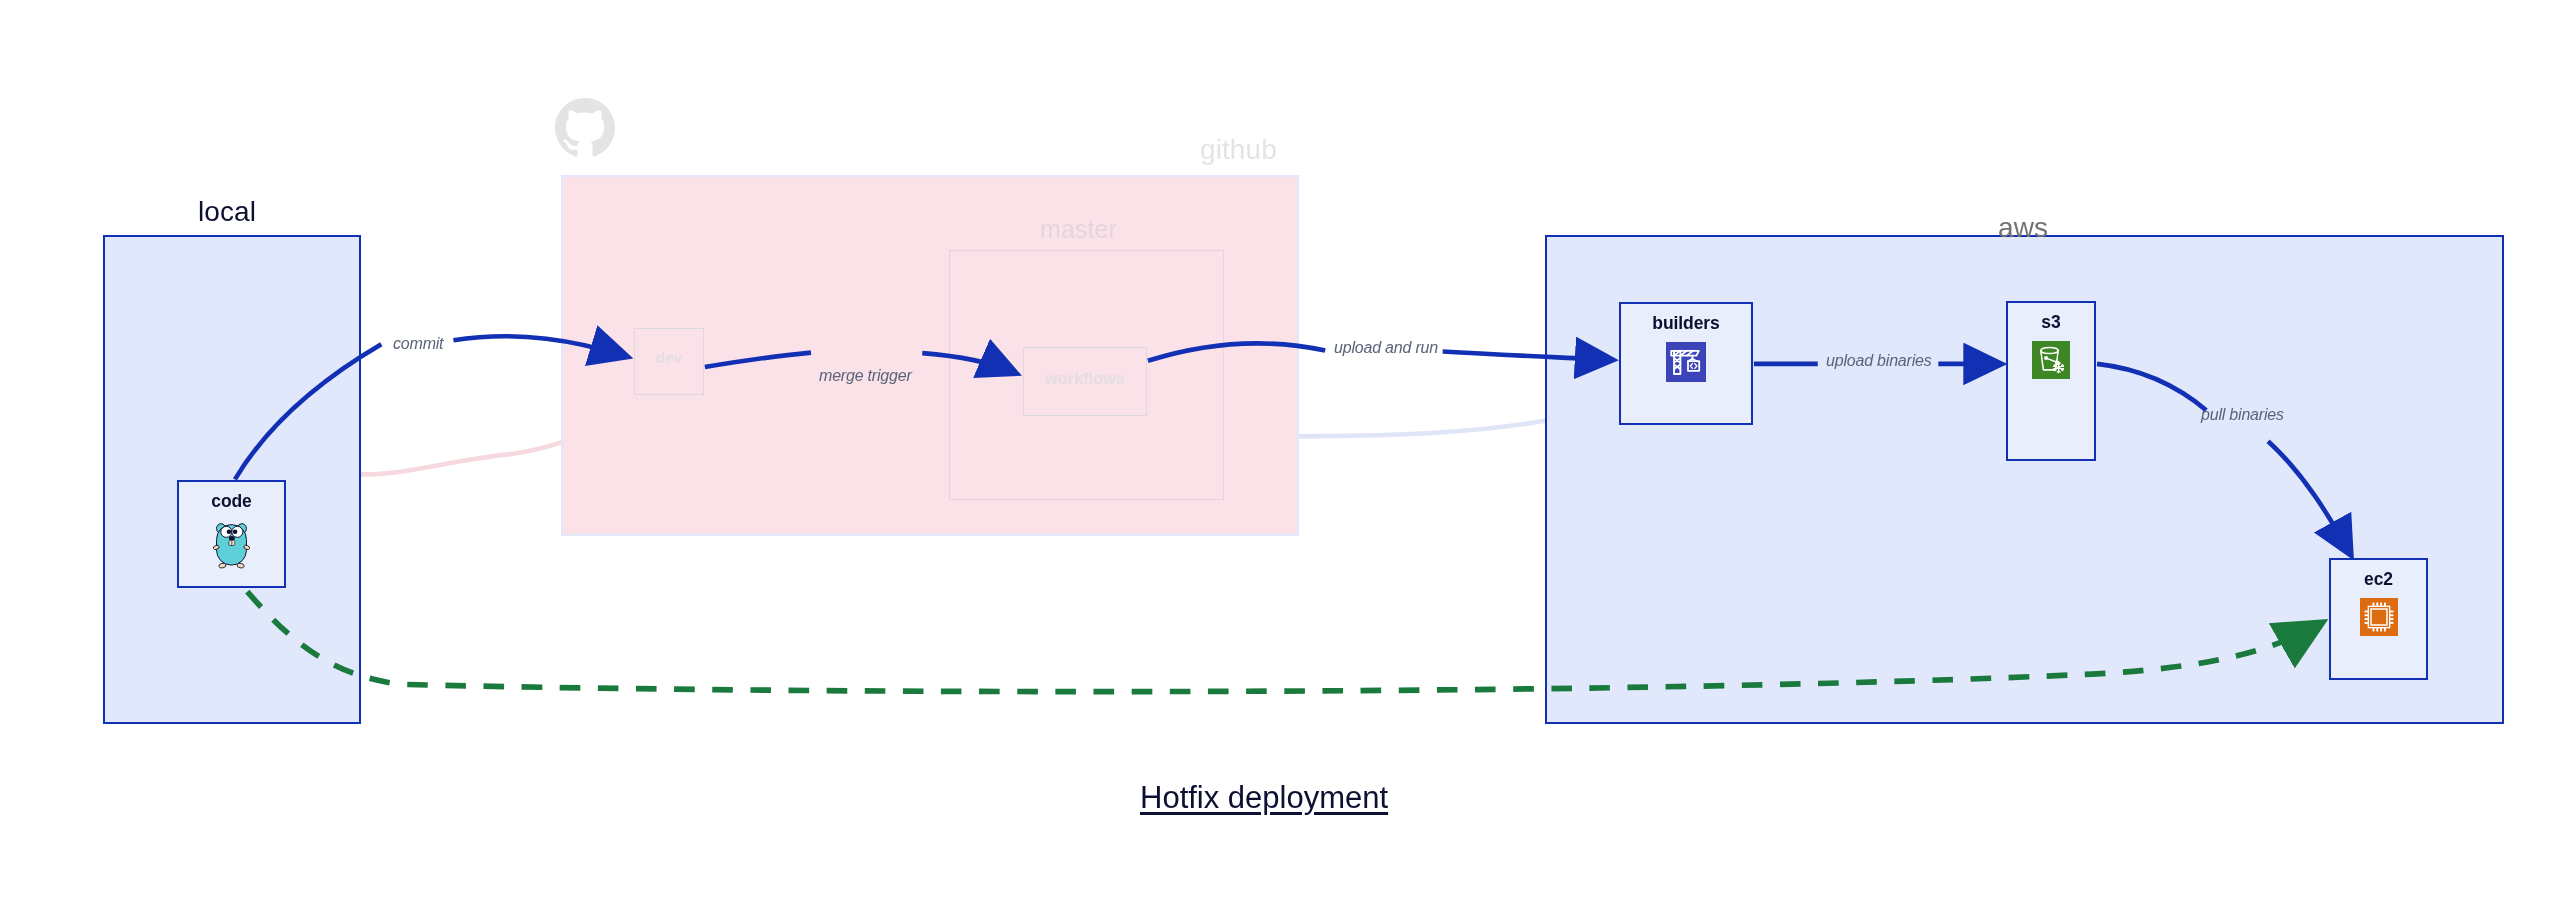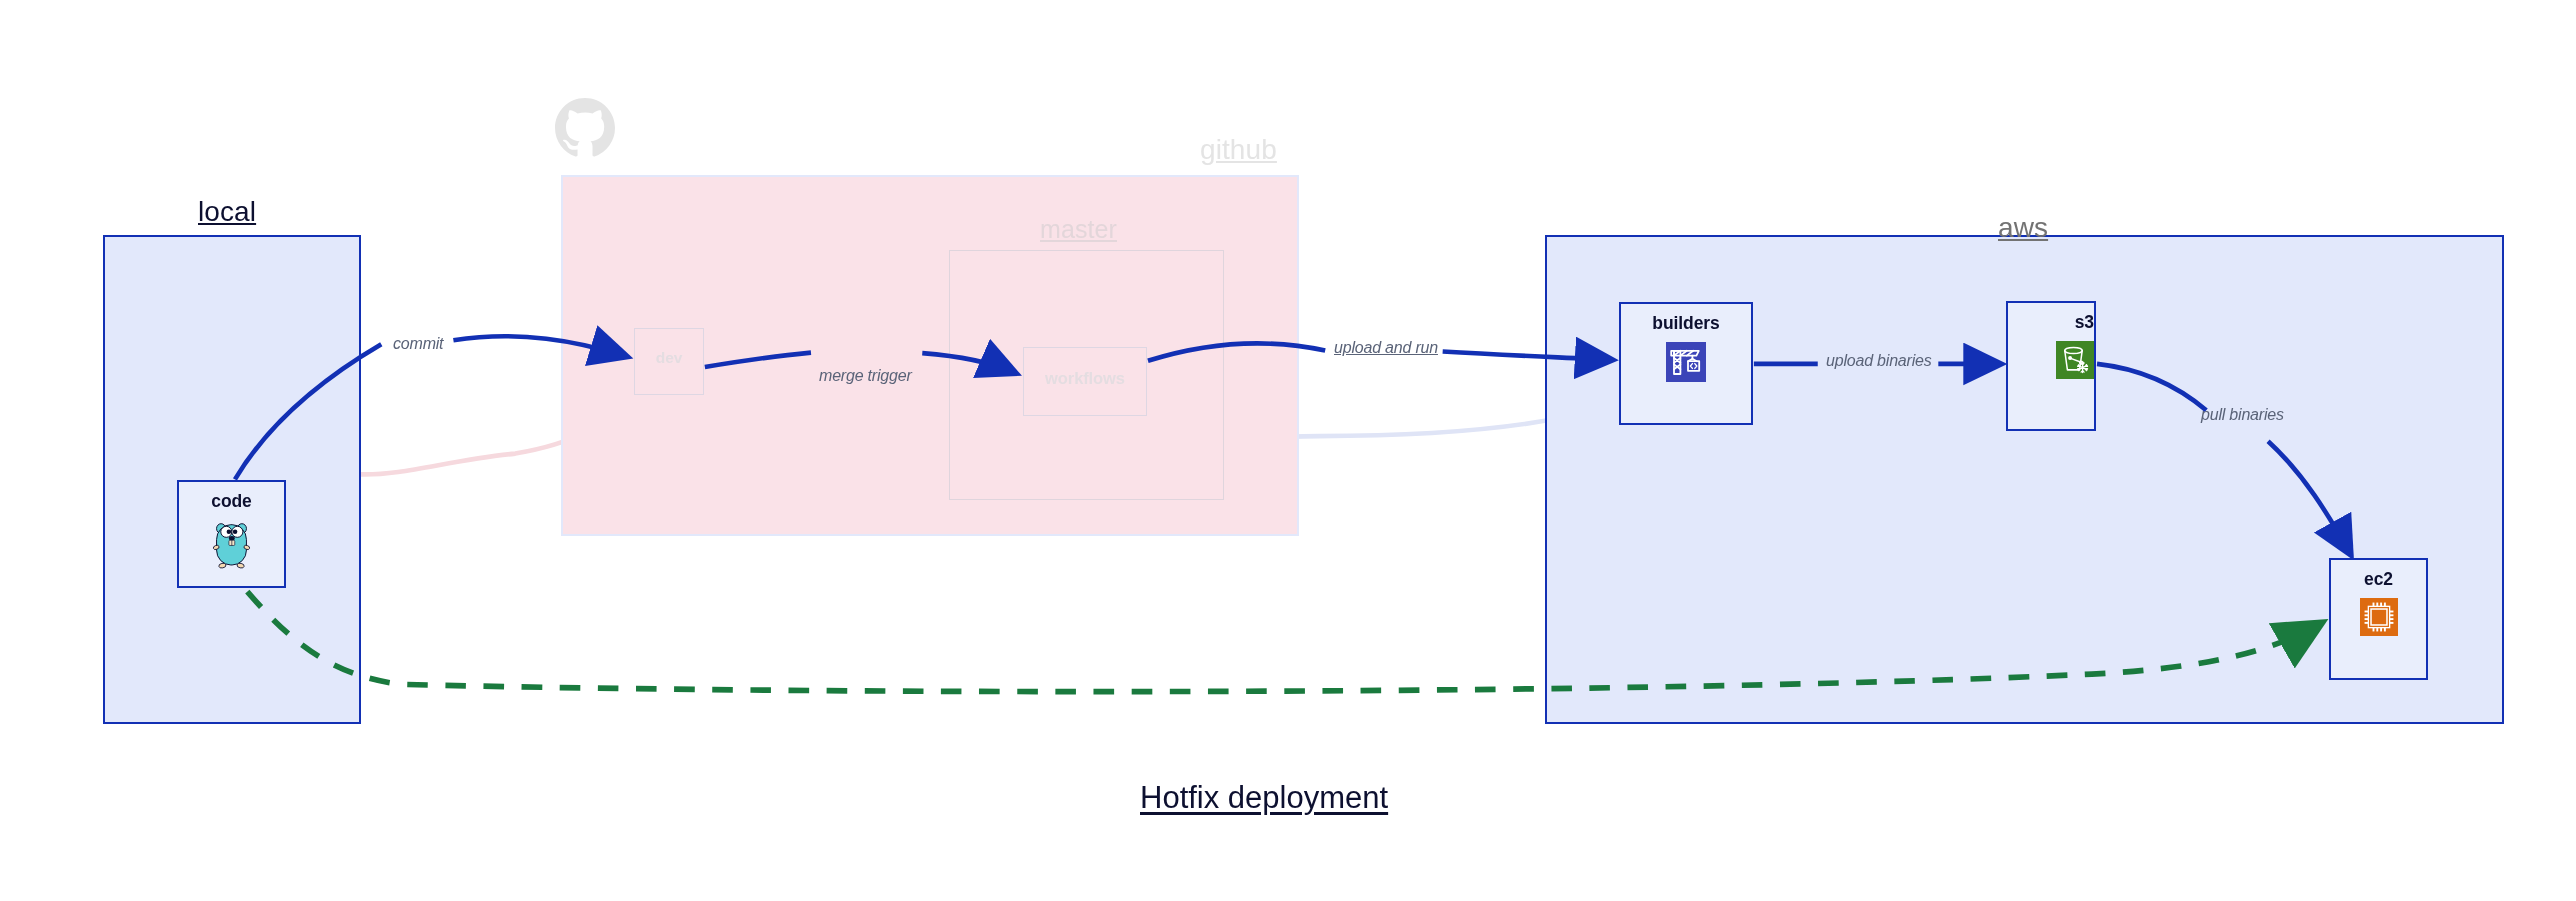--- a/index.html
+++ b/index.html
@@ -26,21 +26,20 @@
   .grp {
     position: absolute;
     box-sizing: border-box;
   }
   .grp-label {
     position: absolute;
     font-size: 28px;
     font-weight: 400;
     white-space: nowrap;
     letter-spacing: 0.1px;
-    text-decoration: underline;
   }
   .node {
     position: absolute;
     box-sizing: border-box;
     display: flex;
     flex-direction: column;
     align-items: center;
   }
   .node-title {
     font-size: 17.5px;
@@ -194,21 +193,21 @@
       <line x1="61" y1="62" x2="61" y2="78" stroke="#0d1030" stroke-width="2"></line>
 
       <ellipse cx="13" cy="84" rx="9" ry="6" fill="#f3d8b0" stroke="#0d1030" stroke-width="2.5" transform="rotate(-20 13 84)"></ellipse>
       <ellipse cx="107" cy="84" rx="9" ry="6" fill="#f3d8b0" stroke="#0d1030" stroke-width="2.5" transform="rotate(20 107 84)"></ellipse>
 
       <ellipse cx="32" cy="140" rx="11" ry="7" fill="#f3d8b0" stroke="#0d1030" stroke-width="2.5" transform="rotate(-12 32 140)"></ellipse>
       <ellipse cx="88" cy="140" rx="11" ry="7" fill="#f3d8b0" stroke="#0d1030" stroke-width="2.5" transform="rotate(12 88 140)"></ellipse>
     </svg>
   </div>
 
-  <div class="node" style="left:2006px; top:301px; width:90px; height:130px; background:#e9eefc; border:2.6px solid #1230b4;align-items:flex-end;">
+  <div class="node" style="left:2006px; top:301px; width:90px; height:160px; background:#e9eefc; border:2.6px solid #1230b4;">
     <div class="node-title">s3</div>
     <svg class="node-icon" width="38" height="38" viewBox="0 0 100 100">
       <rect x="0" y="0" width="100" height="100" fill="#3f8624"></rect>
       <g fill="none" stroke="#ffffff" stroke-width="4" stroke-linejoin="round" stroke-linecap="round">
 
         <path d="M23 25 L30 76 L62 76 L69 25"></path>
 
         <ellipse cx="46" cy="25" rx="23" ry="8"></ellipse>
 
         <path d="M37 45 L66 56"></path>
@@ -249,20 +248,20 @@
         <rect x="77" y="33" width="11" height="5"></rect>
           <rect x="77" y="43" width="11" height="5"></rect>
         <rect x="77" y="53" width="11" height="5"></rect>
           <rect x="77" y="63" width="11" height="5"></rect>
       </g>
     </svg>
   </div>
 
   <div class="edge-label" style="left:393px; top:335px;">commit</div>
   <div class="edge-label" style="left:819px; top:341px;margin-top:26px;">merge trigger</div>
-  <div class="edge-label" style="left:1334px; top:339px;text-decoration:underline;">upload and run</div>
+  <div class="edge-label" style="left:1334px; top:339px;">upload and run</div>
   <div class="edge-label" style="left:1826px; top:352px;">upload binaries</div>
   <div class="edge-label" style="left:2201px; top:406px;">pull binaries</div>
 
   <div class="diagram-title" style="left:1140px; top:780px;">Hotfix deployment</div>
 
 </div>
 
 
 </body></html>

